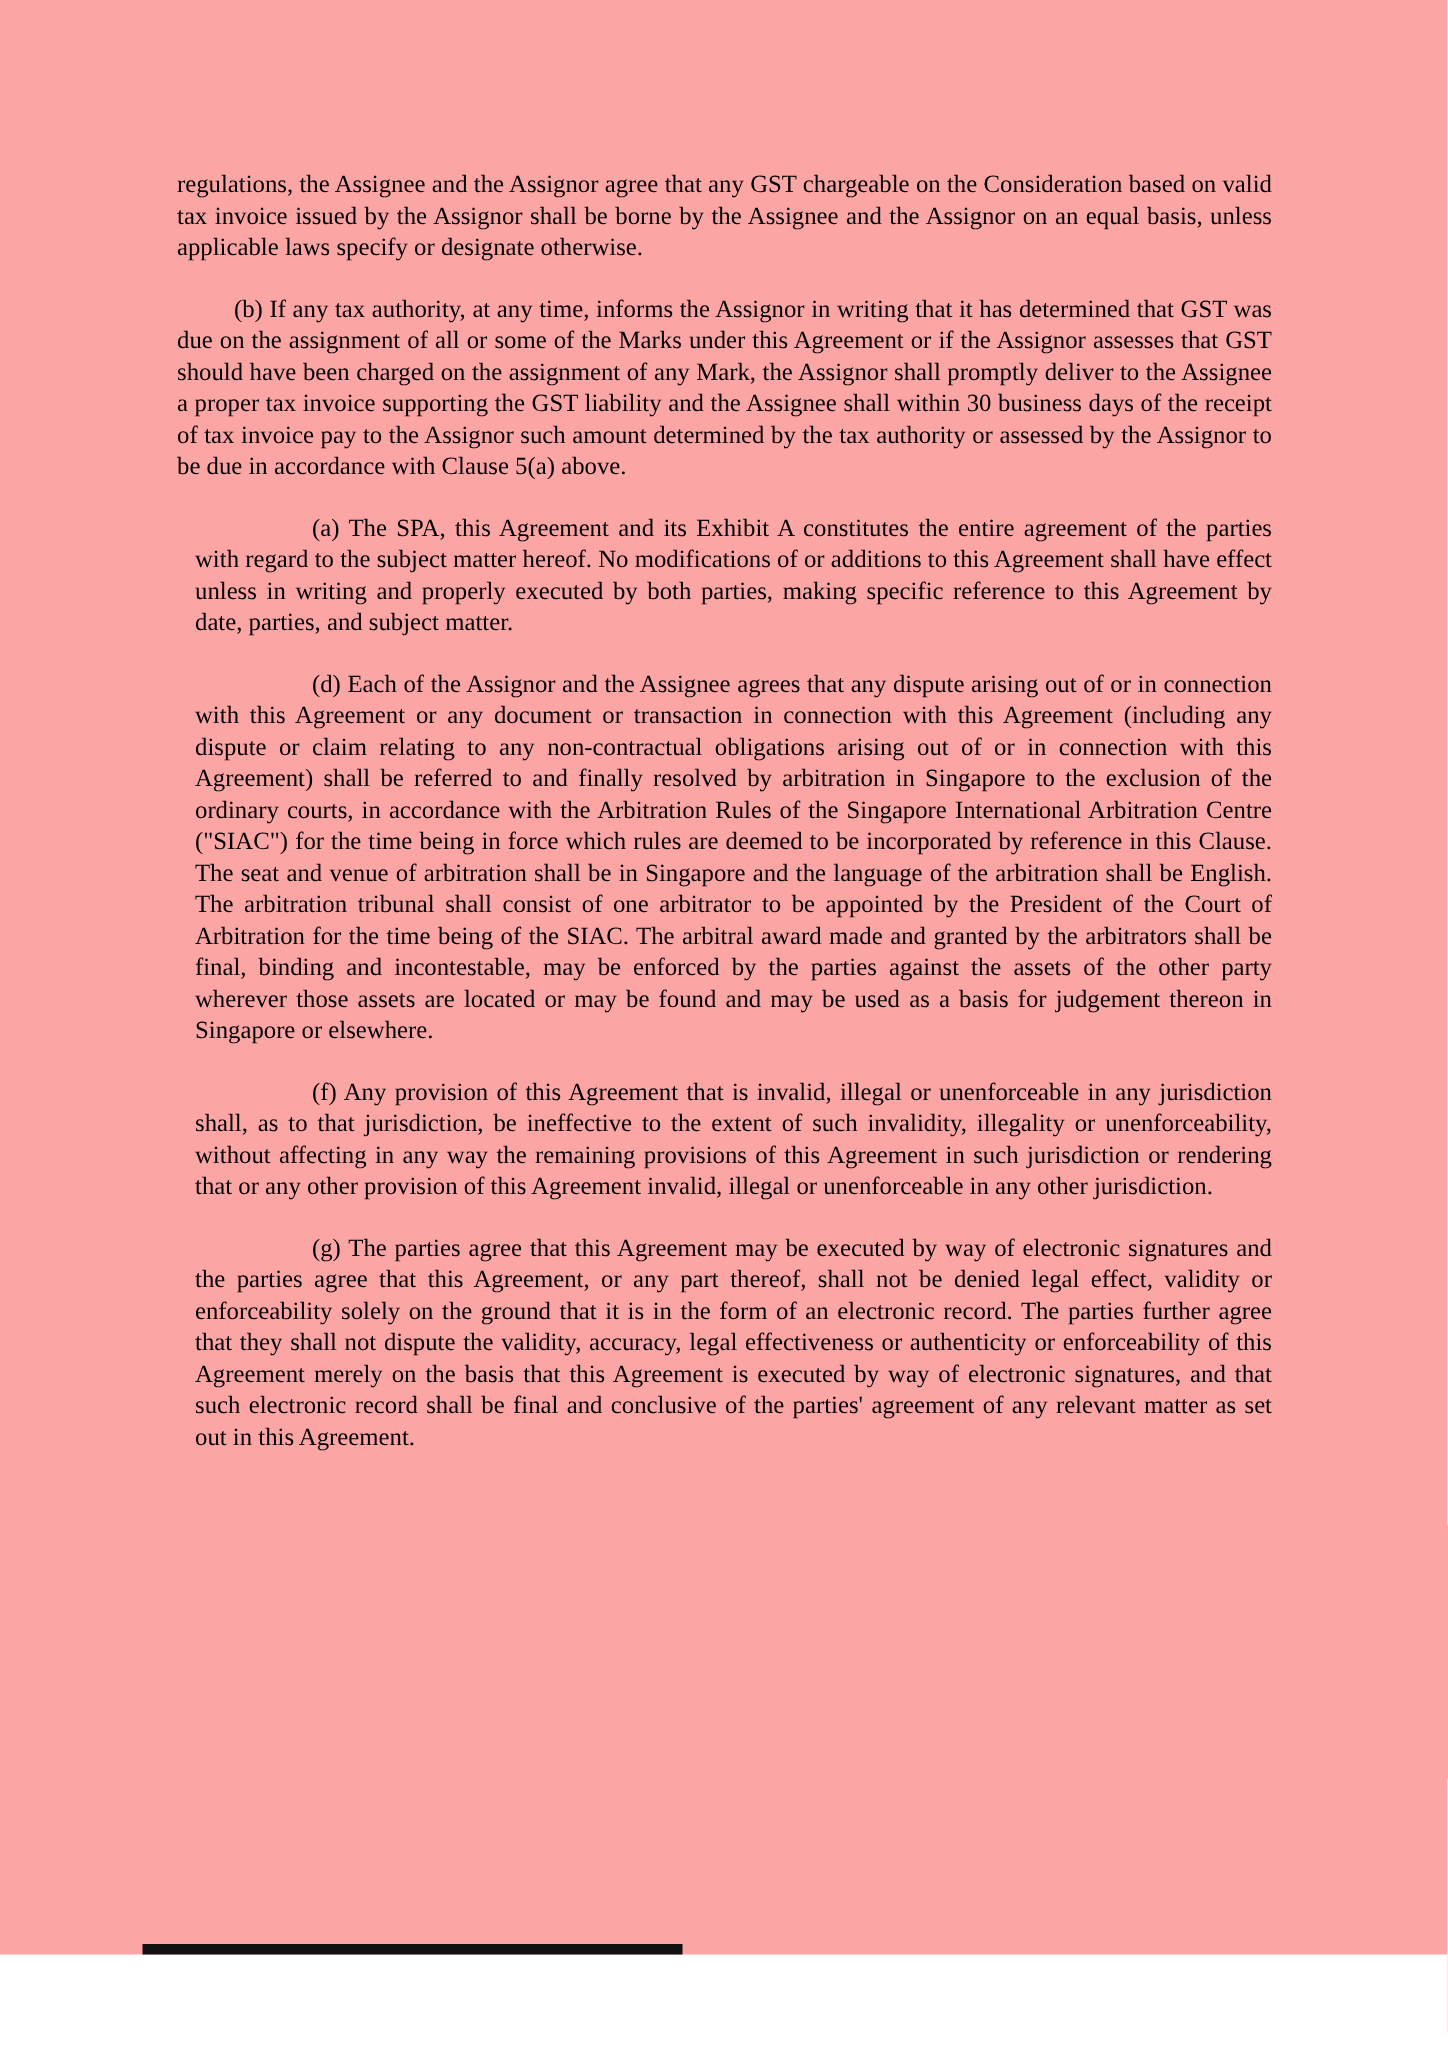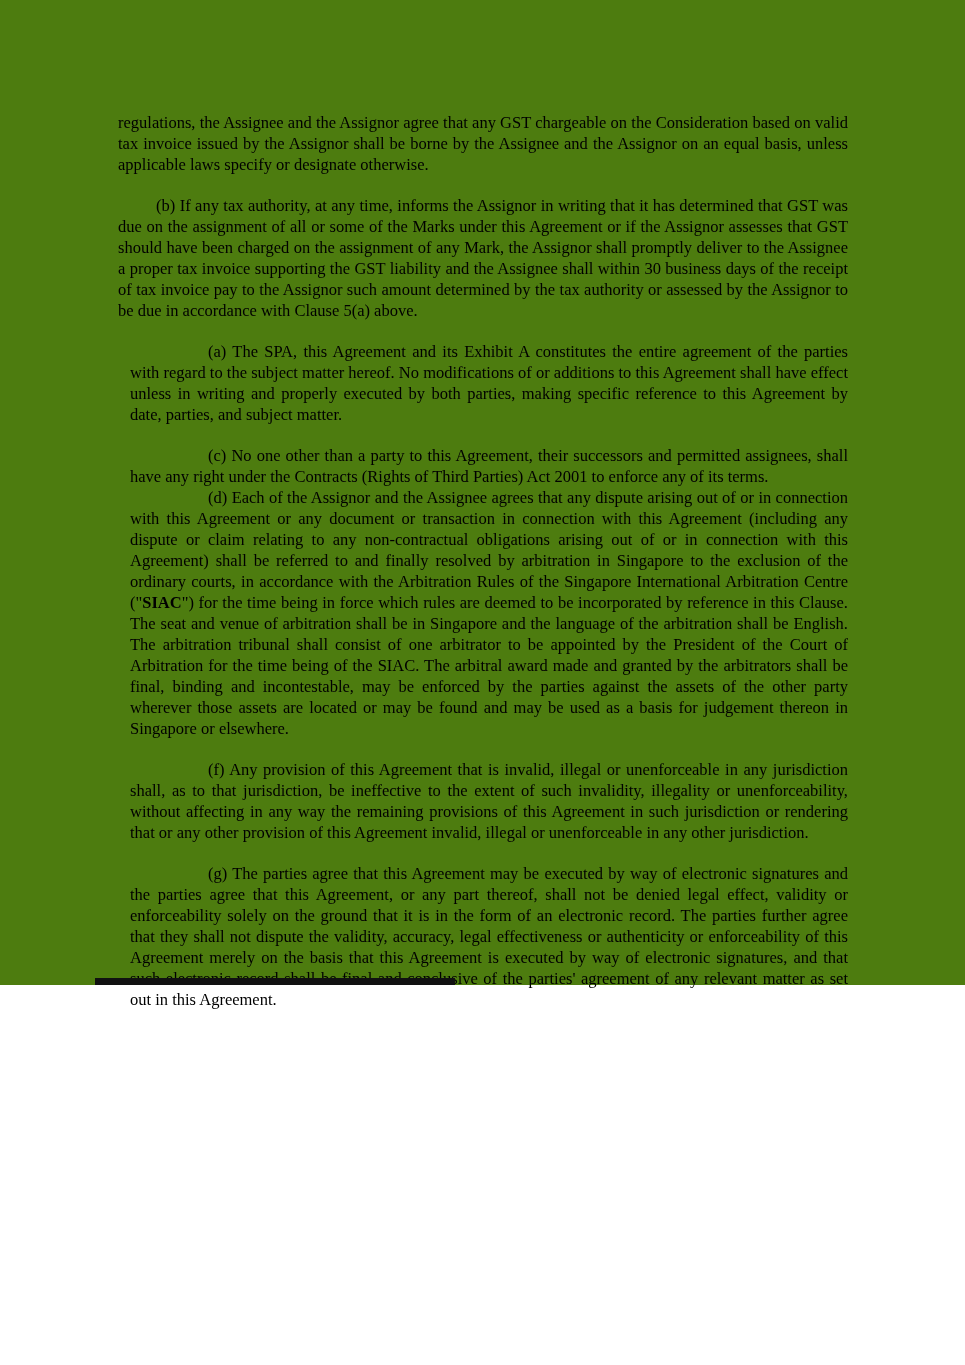--- a/index.html
+++ b/index.html
@@ -6,42 +6,42 @@
     margin: 0;
     padding: 0;
     background: #ffffff;
     width: 965px;
     height: 1365px;
     overflow: hidden;
   }
   .page {
     position: relative;
     width: 965px;
-    height: 985px;
-    background: #4d7c0f;
+    height: 1303px;
+    background: #fca5a5;
     font-family: "Liberation Serif", "DejaVu Serif", serif;
     font-size: 16.5px;
     line-height: 21px;
     color: #000000;
     box-sizing: border-box;
   }
   .content {
     position: absolute;
     top: 112px;
     left: 118px;
     width: 730px;
   }
   .para {
     margin: 0 0 20px 0;
     text-align: justify;
   }
   .para.indent-1 { text-indent: 38px; }
   .para.indent-2 { text-indent: 78px; margin-left: 12px; }
   .para.tight { margin-bottom: 0; }
-  .bold { font-weight: bold; }
+  .bold { font-weight: normal; }
   .bottom-bar {
     position: absolute;
     left: 95px;
     bottom: 0;
     width: 360px;
     height: 7px;
     background: #111111;
   }
 </style>
 </head>
@@ -52,21 +52,20 @@
 
     <p class="para">regulations, the Assignee and the Assignor agree that any GST chargeable on the Consideration based on valid tax invoice issued by the Assignor shall be borne by the Assignee and the Assignor on an equal basis, unless applicable laws specify or designate otherwise.</p>
 
     <p class="para indent-1">(b) If any tax authority, at any time, informs the Assignor in writing that it has determined that GST was due on the assignment of all or some of the Marks under this Agreement or if the Assignor assesses that GST should have been charged on the assignment of any Mark, the Assignor shall promptly deliver to the Assignee a proper tax invoice supporting the GST liability and the Assignee shall within 30 business days of the receipt of tax invoice pay to the Assignor such amount determined by the tax authority or assessed by the Assignor to be due in accordance with Clause 5(a) above.</p>
 
 
 
     <p class="para indent-2">(a) The SPA, this Agreement and its Exhibit A constitutes the entire agreement of the parties with regard to the subject matter hereof. No modifications of or additions to this Agreement shall have effect unless in writing and properly executed by both parties, making specific reference to this Agreement by date, parties, and subject matter.</p>
 
 
-    <p class="para indent-2 tight">(c) No one other than a party to this Agreement, their successors and permitted assignees, shall have any right under the Contracts (Rights of Third Parties) Act 2001 to enforce any of its terms.</p>
 
     <p class="para indent-2"><span>(d) Each of the Assignor and the Assignee agrees that any dispute arising out of or in connection with this Agreement or any document or transaction in connection with this Agreement (including any dispute or claim relating to any non-contractual obligations arising out of or in connection with this Agreement) shall be referred to and finally resolved by arbitration in Singapore to the exclusion of the ordinary courts, in accordance with the Arbitration Rules of the Singapore International Arbitration Centre ("</span><span class="bold">SIAC</span><span>") for the time being in force which rules are deemed to be incorporated by reference in this Clause. The seat and venue of arbitration shall be in Singapore and the language of the arbitration shall be English. The arbitration tribunal shall consist of one arbitrator to be appointed by the President of the Court of Arbitration for the time being of the SIAC. The arbitral award made and granted by the arbitrators shall be final, binding and incontestable, may be enforced by the parties against the assets of the other party wherever those assets are located or may be found and may be used as a basis for judgement thereon in Singapore or elsewhere.</span></p>
 
 
     <p class="para indent-2">(f) Any provision of this Agreement that is invalid, illegal or unenforceable in any jurisdiction shall, as to that jurisdiction, be ineffective to the extent of such invalidity, illegality or unenforceability, without affecting in any way the remaining provisions of this Agreement in such jurisdiction or rendering that or any other provision of this Agreement invalid, illegal or unenforceable in any other jurisdiction.</p>
 
     <p class="para indent-2">(g) The parties agree that this Agreement may be executed by way of electronic signatures and the parties agree that this Agreement, or any part thereof, shall not be denied legal effect, validity or enforceability solely on the ground that it is in the form of an electronic record. The parties further agree that they shall not dispute the validity, accuracy, legal effectiveness or authenticity or enforceability of this Agreement merely on the basis that this Agreement is executed by way of electronic signatures, and that such electronic record shall be final and conclusive of the parties' agreement of any relevant matter as set out in this Agreement.</p>
 
   </div>
 

